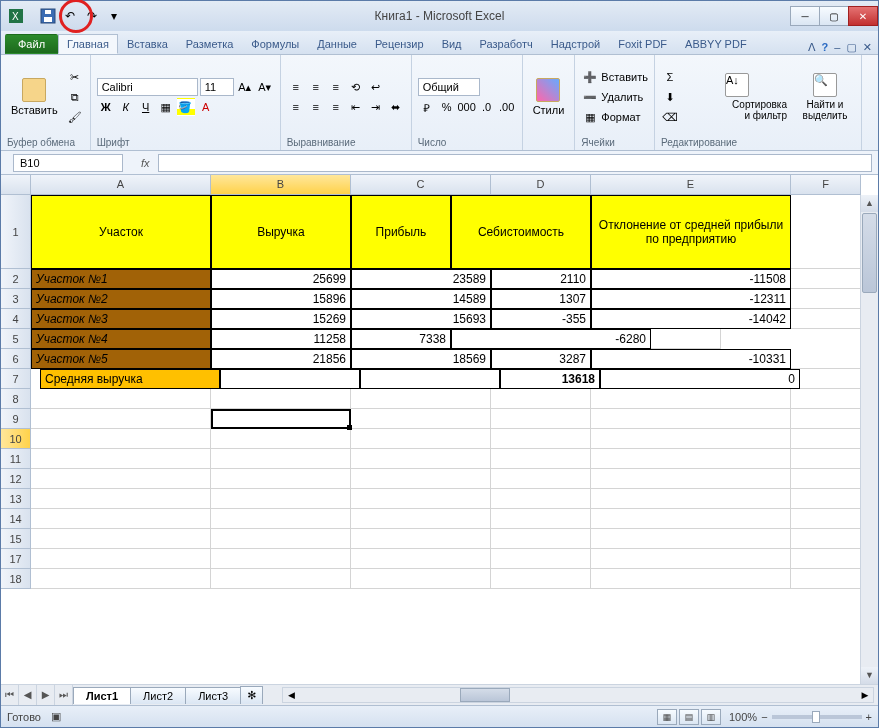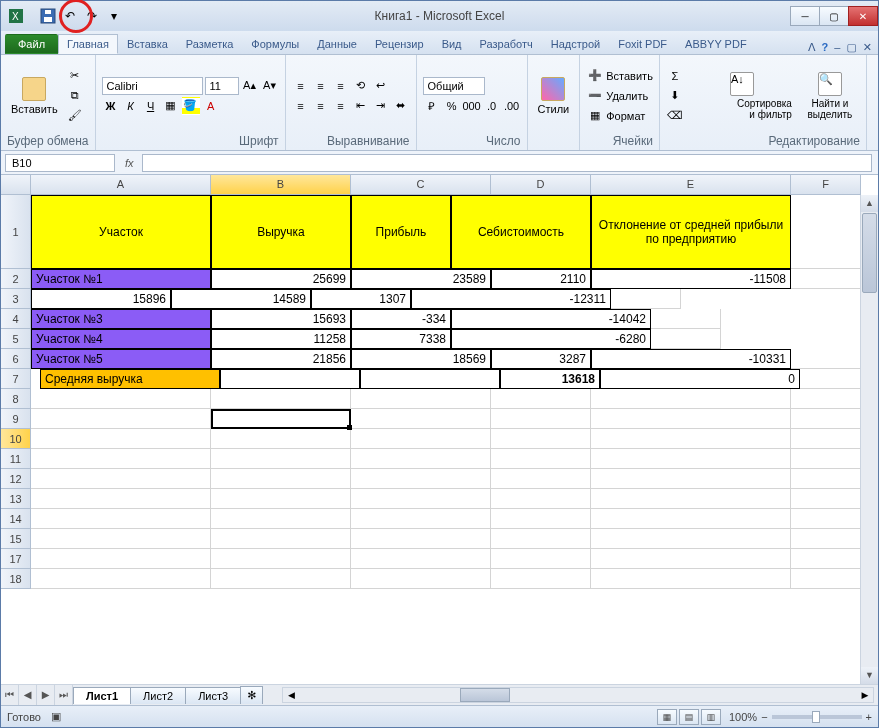--- a/index.html
+++ b/index.html
@@ -20,52 +20,52 @@
 .tabs { height: 24px; background: linear-gradient(#e8eff8,#d5e1f0); display: flex; align-items: flex-end; border-bottom: 1px solid #b0bfd2; }
 .tab { padding: 3px 8px 3px; font-size: 11px; color: #3a5a8a; cursor: pointer; border: 1px solid transparent; margin-top: 24px; }
 .tab.file { background: linear-gradient(#2c8a2c,#1c6a1c); color: #fff; border-radius: 2px 2px 0 0; margin-left: 4px; padding: 3px 12px; }
 .tab.active { background: #f3f7fc; border: 1px solid #b0bfd2; border-bottom: 1px solid #f3f7fc; color: #3a5a8a; }
 .help-icons { margin-left: auto; display: flex; gap: 6px; padding-right: 6px; }
 .help-icons span { font-size: 11px; color: #3a5a8a; }
 
 
 .ribbon { height: 96px; background: linear-gradient(#f3f7fc,#e8eff8); border-bottom: 1px solid #b0bfd2; display: flex; font-size: 11px; }
 .group { border-right: 1px solid #c5d2e2; padding: 4px 6px 2px; display: flex; flex-direction: column; justify-content: space-between; }
-.group-label { text-align: right; font-size: 12px; color: #5a6a7a; padding-top: 2px; }
+.group-label { text-align: left; font-size: 10px; color: #5a6a7a; padding-top: 2px; }
 .grp-body { flex: 1; display: flex; align-items: center; gap: 4px; }
 .big-btn { display: flex; flex-direction: column; align-items: center; gap: 2px; padding: 2px 4px; }
 .big-btn .ic { width: 24px; height: 24px; background: #f6d58a; border: 1px solid #c8a860; border-radius: 2px; }
 .small-col { display: flex; flex-direction: column; gap: 2px; }
 .small-row { display: flex; gap: 2px; align-items: center; }
 .combo { border: 1px solid #aab8cb; background: #fff; font-size: 11px; padding: 1px 4px; height: 18px; display: flex; align-items: center; }
 .ico-btn { width: 18px; height: 18px; border: 1px solid transparent; display: flex; align-items: center; justify-content: center; font-size: 11px; }
 
 
 .fbar { height: 24px; border-bottom: 1px solid #b0bfd2; display: flex; align-items: center; background: #eef3fa; }
-.namebox { width: 110px; border: 1px solid #aab8cb; background: #fff; margin: 2px 4px; padding: 1px 6px; font-size: 11px; height: 18px; display:flex; align-items:center; }
+.namebox { width: 110px; border: 1px solid #aab8cb; background: #fff; margin: 2px 12px; padding: 1px 6px; font-size: 11px; height: 18px; display:flex; align-items:center; }
 .fx { padding: 0 6px; font-style: italic; font-size: 11px; color: #555; }
 .fbar-input { flex: 1; border: 1px solid #aab8cb; background: #fff; margin: 2px 6px 2px 2px; height: 18px; }
 
 
 .grid-wrap { flex: 1; display: flex; flex-direction: column; overflow: hidden; background: #fff; }
 .col-headers { display: flex; height: 20px; }
 .corner { width: 30px; background: linear-gradient(#f0f4fa,#d9e2ee); border-right: 1px solid #b0bfd2; border-bottom: 1px solid #b0bfd2; }
 .ch { background: linear-gradient(#f0f4fa,#d9e2ee); border-right: 1px solid #b0bfd2; border-bottom: 1px solid #b0bfd2; text-align: center; font-size: 11px; line-height: 19px; color: #444; }
 .ch.sel { background: linear-gradient(#ffe79b,#ffd24a); }
 .rows { display: flex; flex-direction: column; }
 .row { display: flex; height: 20px; }
 .row.h-tall { height: 74px; }
 .rh { width: 30px; background: linear-gradient(90deg,#f0f4fa,#d9e2ee); border-right: 1px solid #b0bfd2; border-bottom: 1px solid #b0bfd2; text-align: center; font-size: 11px; color: #444; display:flex; align-items:center; justify-content:center;}
 .rh.sel { background: linear-gradient(90deg,#ffe79b,#ffd24a); }
 .cell { border-right: 1px solid #d4d4d4; border-bottom: 1px solid #d4d4d4; font-size: 12px; padding: 1px 4px; overflow: hidden; white-space: nowrap; display:flex; align-items:center; }
 .cell.b { border: 1px solid #000; }
 .cell.r { justify-content: flex-end; }
 .cell.c { justify-content: center; text-align:center; white-space:normal; line-height:1.2;}
 .cell.yellow { background: #ffff00; }
-.cell.green { background: #8b5cf6; }
+.cell.green { background: #a16207; font-style: italic; }
 .cell.orange { background: #ffc000; margin-left: 9px; }
 .cell.bold { font-weight: bold; }
 .active-cell { position: absolute; border: 2px solid #000; pointer-events: none; }
 .active-cell::after { content:""; position:absolute; right:-3px; bottom:-3px; width:5px; height:5px; background:#000;}
 .scroll-v { position: absolute; right: 0; top: 0; bottom: 0; width: 18px; background: #e8ecf2; border-left: 1px solid #cbd4e0; }
 .scroll-v .thumb { position: absolute; top: 18px; left: 1px; right: 1px; height: 80px; background: linear-gradient(#d4dce8,#bac6d8); border: 1px solid #9aa9bb; border-radius: 2px;}
 .scroll-v .arr { position:absolute; left:0; right:0; height:17px; background:linear-gradient(#eef2f8,#d4dce8); text-align:center; font-size:9px; line-height:17px; color:#555;}
 .scroll-v .arr.up{top:0;} .scroll-v .arr.dn{bottom:0;}
 .grid-inner { position:relative; height:100%; overflow:hidden;}
 .hbar { height: 22px; display:flex; background:#e8ecf2; border-top:1px solid #cbd4e0; align-items:center;}
@@ -307,31 +307,33 @@
             <div class="rh">2</div>
             <div class="cell wA b green">Участок №1</div>
             <div class="cell wB b r">25699</div>
             <div class="cell wC b r">23589</div>
             <div class="cell wD b r">2110</div>
             <div class="cell wE b r">-11508</div>
             <div class="cell wF"></div>
           </div>
         <div class="row">
             <div class="rh">3</div>
+            <div class="cell wA b green">Участок №2</div>
             <div class="cell wB b r">15896</div>
             <div class="cell wC b r">14589</div>
             <div class="cell wD b r">1307</div>
             <div class="cell wE b r">-12311</div>
             <div class="cell wF"></div>
           </div>
         <div class="row">
             <div class="rh">4</div>
             <div class="cell wA b green">Участок №3</div>
+            <div class="cell wB b r">15269</div>
             <div class="cell wC b r">15693</div>
-            <div class="cell wD b r">-334</div>
+            <div class="cell wD b r">-355</div>
             <div class="cell wE b r">-14042</div>
             <div class="cell wF"></div>
           </div>
         <div class="row">
             <div class="rh">5</div>
             <div class="cell wA b green">Участок №4</div>
             <div class="cell wC b r">11258</div>
             <div class="cell wD b r">7338</div>
             <div class="cell wE b r">-6280</div>
             <div class="cell wF"></div>

